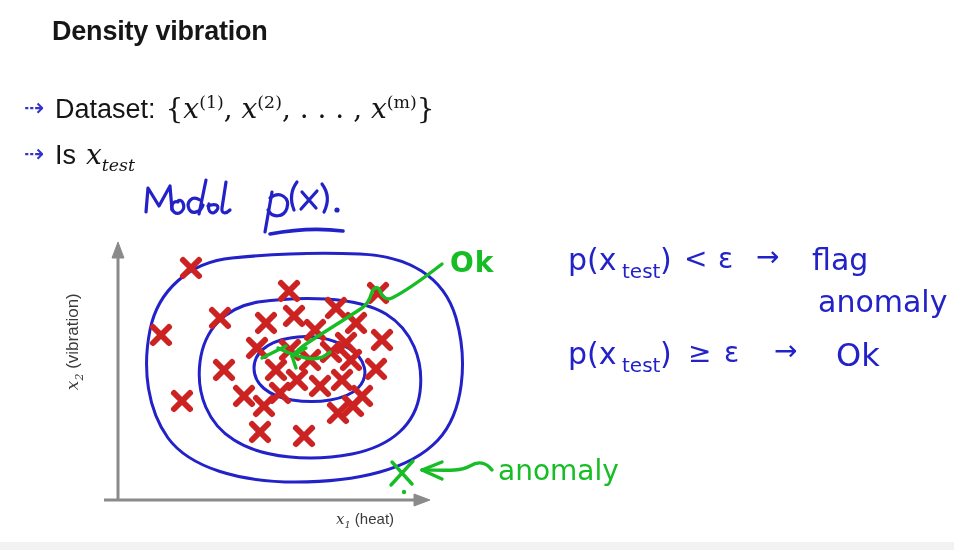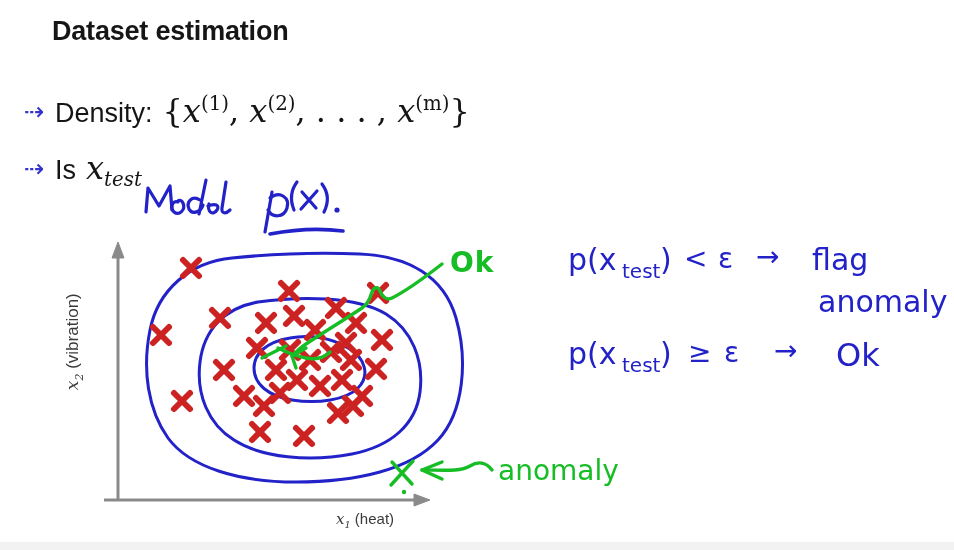--- a/index.html
+++ b/index.html
@@ -57,21 +57,21 @@
     transform: translateY(-2px);
   }
   .bullet-text {
     font-family: "Liberation Sans", sans-serif;
     font-size: 27px;
     color: #151515;
   }
   .mathser {
     font-family: "DejaVu Serif", serif;
     font-style: italic;
-    font-size: 32px;
+    font-size: 28px;
     color: #151515;
   }
   .mathser .up {
     font-style: normal;
   }
   .sup {
     font-size: 0.62em;
     vertical-align: super;
     font-style: italic;
   }
@@ -134,36 +134,36 @@
     font-size: 0.65em;
     vertical-align: sub;
     font-style: italic;
   }
 </style>
 </head>
 <body>
 
 <div id="slide">
 
-  <div id="slide-title">Dataset estimation</div>
+  <div id="slide-title">Density vibration</div>
 
   <div class="bullet-row" id="bullet-dataset">
     <span class="bullet-arrow">⇢</span>
-    <span class="bullet-text">Density:</span>
+    <span class="bullet-text">Dataset:</span>
     <span class="mathser" style="margin-left:10px;">
       <span class="brace">{</span><span>x</span><span class="sup up">(1)</span><span class="brace">,</span>
       <span>x</span><span class="sup up">(2)</span><span class="brace">, . . . ,</span>
       <span>x</span><span class="sup up">(m)</span><span class="brace">}</span>
     </span>
   </div>
 
   <div class="bullet-row" id="bullet-istest">
     <span class="bullet-arrow">⇢</span>
     <span class="bullet-text">Is</span>
-    <span class="mathser" style="margin:11px 9px 0 10px;">
+    <span class="mathser" style="margin:0 9px 0 10px;">
       <span>x</span><span class="sub">test</span>
     </span>
   </div>
 
   <div id="y-axis-label">
     <span class="axlab-math">x</span><span class="axlab-math axlab-sub">2</span>
     <span>(vibration)</span>
   </div>
 
   <div id="x-axis-label">

